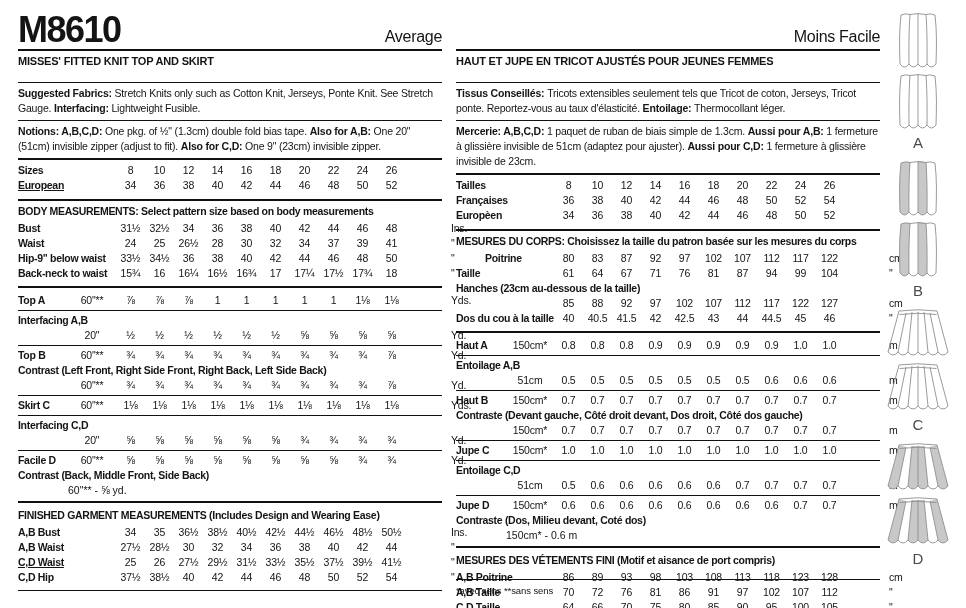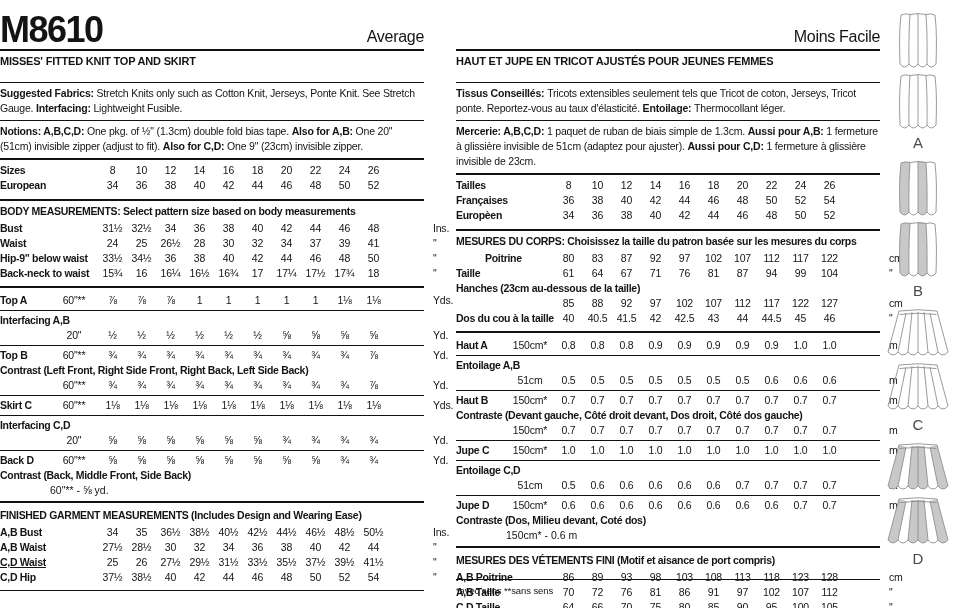--- a/index.html
+++ b/index.html
@@ -1,19 +1,19 @@
 <!DOCTYPE html>
 <html><head>
 <meta charset="utf-8">
 <style>
   html,body{margin:0;padding:0;background:#fff;}
   .sheet{position:relative;width:966px;height:608px;background:#fff;overflow:hidden;
          font-family:"Liberation Sans",sans-serif;color:#141414;}
   .col{position:absolute;top:10px;bottom:0;}
-  .col-en{left:0;width:424px;}
+  .col-en{left:18px;width:424px;}
   .col-fr{left:456px;width:424px;}
   .col-header{display:flex;justify-content:space-between;align-items:flex-end;
               padding-bottom:3px;border-bottom:2.5px solid #111;min-height:36px;}
   .pattern-number{font-size:36px;font-weight:800;letter-spacing:-1.5px;line-height:32px;}
   .difficulty{font-size:16px;letter-spacing:-0.3px;}
   .sec-title{font-size:11px;font-weight:700;letter-spacing:-0.2px;padding:4px 0 15px;
              border-bottom:1.5px solid #111;}
   .para{font-size:10.5px;line-height:15px;letter-spacing:-0.2px;padding:3px 0 4px;
         border-bottom:1.5px solid #111;}
   .para.heavy{border-bottom:2px solid #111;}
@@ -62,21 +62,21 @@
           <div class="c-v">14</div>
           <div class="c-v">16</div>
           <div class="c-v">18</div>
           <div class="c-v">20</div>
           <div class="c-v">22</div>
           <div class="c-v">24</div>
           <div class="c-v">26</div>
           <div class="c-u"></div>
         </div>
         <div class="tgrid">
-          <div class="c-lab" style="grid-column: 1 / 3;">European</div>
+          <div class="c-lab" style="grid-column: 1 / 3; text-decoration: underline;">European</div>
           <div class="c-v">34</div>
           <div class="c-v">36</div>
           <div class="c-v">38</div>
           <div class="c-v">40</div>
           <div class="c-v">42</div>
           <div class="c-v">44</div>
           <div class="c-v">46</div>
           <div class="c-v">48</div>
           <div class="c-v">50</div>
           <div class="c-v">52</div>
@@ -237,21 +237,21 @@
           <div class="c-v">⅝</div>
           <div class="c-v">⅝</div>
           <div class="c-v">¾</div>
           <div class="c-v">¾</div>
           <div class="c-v">¾</div>
           <div class="c-v">¾</div>
           <div class="c-u">Yd.</div>
         </div>
         <div class="hr"></div>
         <div class="tgrid">
-          <div class="c-lab">Back D</div>
+          <div class="c-lab">Facile D</div>
           <div class="c-w">60"**</div>
           <div class="c-v">⅝</div>
           <div class="c-v">⅝</div>
           <div class="c-v">⅝</div>
           <div class="c-v">⅝</div>
           <div class="c-v">⅝</div>
           <div class="c-v">⅝</div>
           <div class="c-v">⅝</div>
           <div class="c-v">⅝</div>
           <div class="c-v">¾</div>

